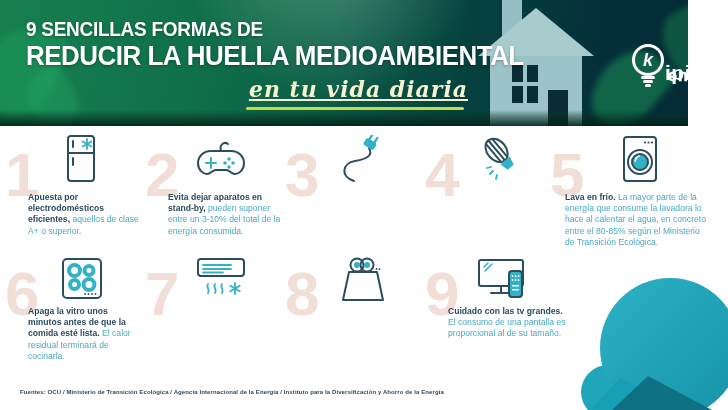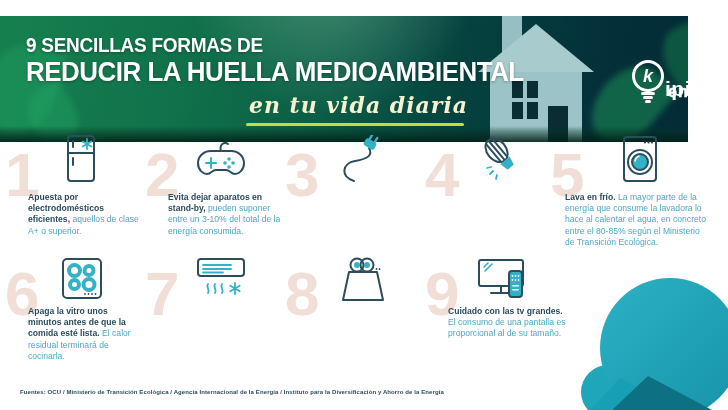--- a/index.html
+++ b/index.html
@@ -1,40 +1,40 @@
 <!DOCTYPE html>
 <html><head>
 <meta charset="utf-8">
 <style>
   html,body{margin:0;padding:0;background:#e8e8e8;}
   .stage{position:relative;width:728px;height:410px;overflow:hidden;background:#ffffff;
          font-family:"Liberation Sans",sans-serif;}
 
   
-  .header{position:absolute;left:0;top:16px;width:688px;height:126px;overflow:hidden;
+  .header{position:absolute;left:0;top:0;width:688px;height:126px;overflow:hidden;
     background:linear-gradient(97deg,#17804f 0%,#10704a 28%,#0a5c46 48%,#05413f 68%,#04303a 86%,#032b36 100%);}
   .rays{position:absolute;left:160px;top:-50px;width:340px;height:170px;
     background:radial-gradient(ellipse at 50% 0%,rgba(215,255,225,0.30),transparent 62%);}
   .leaf{position:absolute;border-radius:50% 0 50% 50%;filter:blur(3px);opacity:.55;}
   .leaf1{left:-14px;top:28px;width:70px;height:90px;background:#1e9a5e;transform:rotate(18deg);}
   .leaf2{left:30px;top:70px;width:46px;height:60px;background:#23a866;transform:rotate(-30deg);opacity:.4;}
   .leaf3{left:598px;top:46px;width:60px;height:86px;background:#1d9a58;transform:rotate(40deg);opacity:.5;}
   .leaf4{left:666px;top:10px;width:44px;height:70px;background:#1a8b50;transform:rotate(-25deg);opacity:.45;}
   .grass{position:absolute;left:0;bottom:0;width:100%;height:16px;
     background:linear-gradient(to top,rgba(3,34,24,0.9),rgba(6,52,36,0.35) 70%,transparent);}
 
   .title1{position:absolute;left:26px;top:18px;margin:0;color:#ffffff;font-weight:bold;
     font-size:20px;letter-spacing:-0.3px;transform:scaleX(.95);transform-origin:left;
     text-shadow:0 1px 3px rgba(0,0,0,.3);}
   .title2{position:absolute;left:26px;top:41px;margin:0;color:#ffffff;font-weight:bold;
     font-size:27px;letter-spacing:-0.5px;transform:scaleX(.96);transform-origin:left;
     text-shadow:0 1px 3px rgba(0,0,0,.3);}
   .script{position:absolute;left:240px;top:76px;width:228px;margin:0;text-align:right;
     color:#f6f2cf;font-size:22px;font-style:italic;font-weight:bold;
-    font-family:"DejaVu Serif",serif;letter-spacing:1px;}
+    font-family:"DejaVu Serif",serif;letter-spacing:1px;text-decoration:underline;}
   .underline{position:absolute;left:246px;top:107px;width:218px;height:2.5px;background:#c9da3e;border-radius:2px;}
 
   
   .house{position:absolute;left:478px;top:0;width:116px;height:126px;}
   .chimney{position:absolute;left:24px;top:0;width:20px;height:46px;background:#96bfc4;}
   .roof{position:absolute;left:0;top:8px;width:0;height:0;
     border-left:58px solid transparent;border-right:58px solid transparent;border-bottom:48px solid #a8cbce;}
   .hbody{position:absolute;left:12px;top:56px;width:92px;height:70px;background:#9cc3c7;}
   .pane{position:absolute;width:11px;height:17px;background:#0a2c33;}
   .p1{left:34px;top:65px;} .p2{left:49px;top:65px;} .p3{left:34px;top:86px;} .p4{left:49px;top:86px;}

